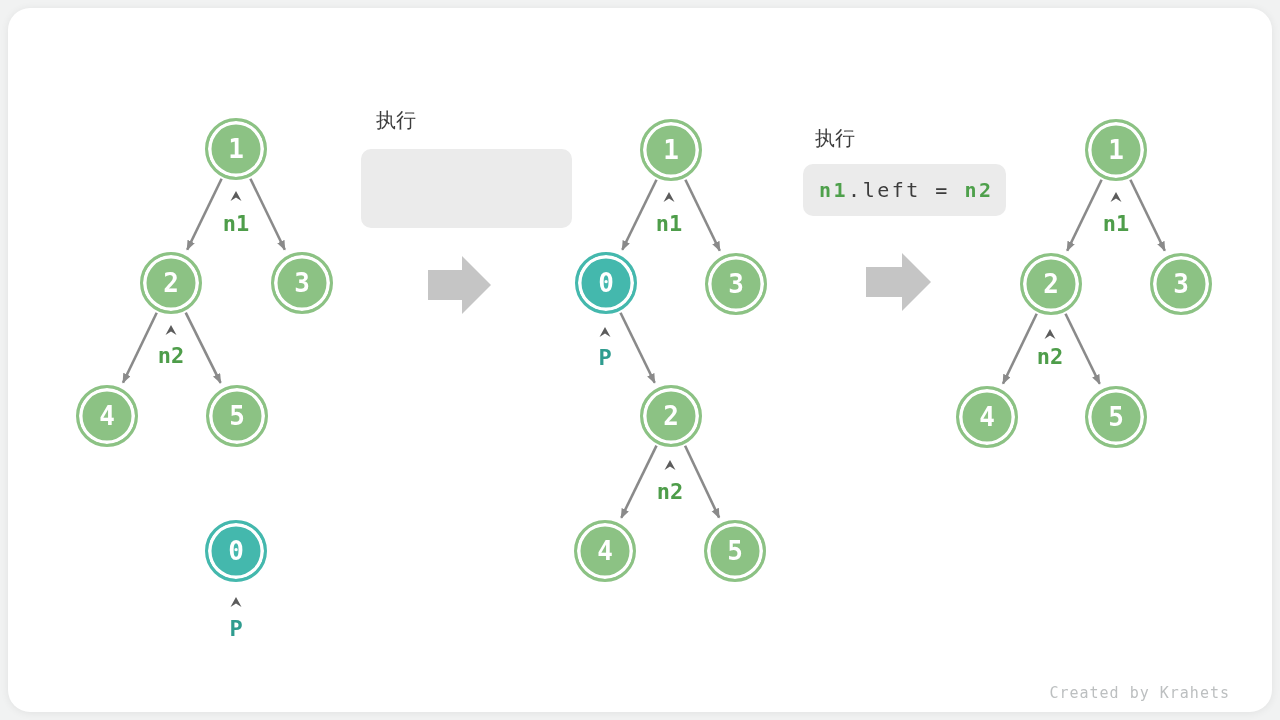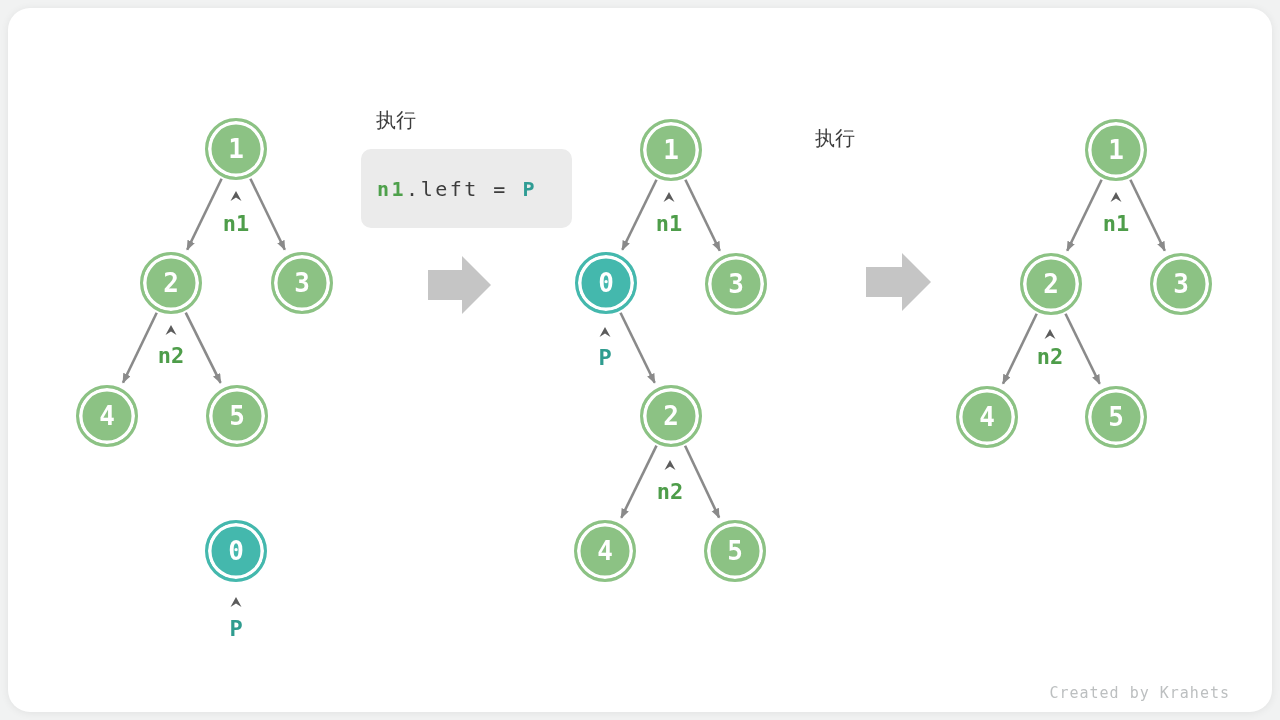--- a/index.html
+++ b/index.html
@@ -157,21 +157,23 @@
       <div class="node n-t3-2">2</div>
       <div class="node n-t3-3">3</div>
       <div class="node n-t3-4">4</div>
       <div class="node n-t3-5">5</div>
       <div class="ptr p-t3-n1">n1</div>
       <div class="ptr p-t3-n2">n2</div>
     </div>
 
     <div class="exec-title exec1">执行</div>
     <div class="codebox box1">
-      <div class="code-line"><span class="tok green">n1</span><span class="tok">.left = </span><span class="tok teal">P</span></div>
     </div>
 
     <div class="exec-title exec2">执行</div>
+    <div class="codebox box2">
+      <div class="code-line"><span class="tok green">n1</span><span class="tok">.left = </span><span class="tok green">n2</span></div>
+    </div>
 
     <div class="watermark">Created by Krahets</div>
 
   </div>
 </div>
 
 </body></html>

